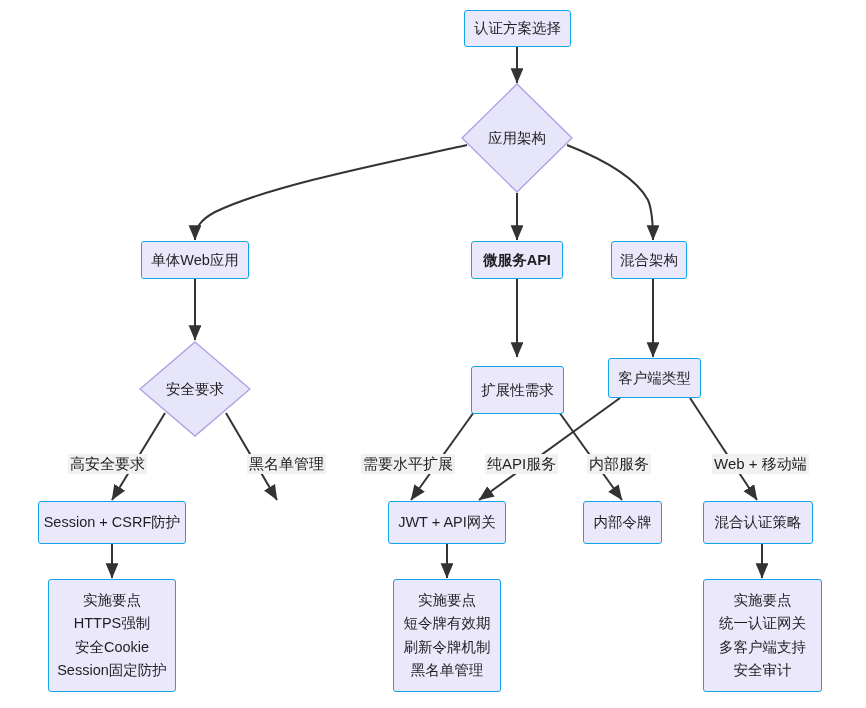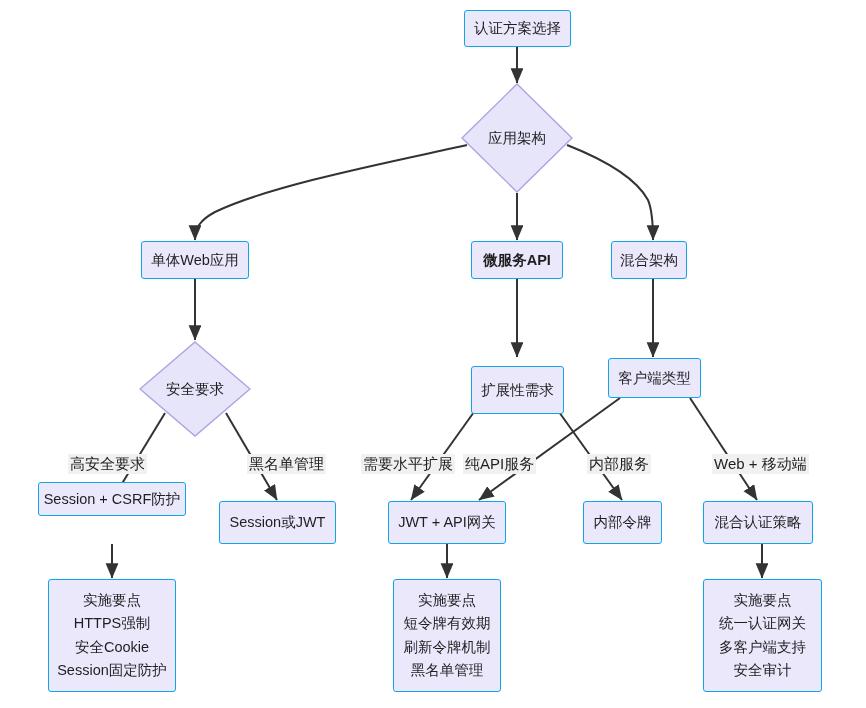--- a/index.html
+++ b/index.html
@@ -159,27 +159,24 @@
   </div>
 
   <div class="node rect" style="left:471px; top:366px; width:93px; height:48px;">
     <span>扩展性需求</span>
   </div>
 
   <div class="node rect" style="left:608px; top:358px; width:93px; height:40px;">
     <span>客户端类型</span>
   </div>
 
-  <div class="node rect" style="left:38px; top:482px; width:148px; height:34px;">
+  <div class="node rect" style="left:38px; top:501px; width:148px; height:43px;">
     <span>Session + CSRF防护</span>
   </div>
 
-  <div class="node rect" style="left:219px; top:501px; width:117px; height:43px;">
-    <span>Session或JWT</span>
-  </div>
 
   <div class="node rect" style="left:388px; top:501px; width:118px; height:43px;">
     <span>JWT + API网关</span>
   </div>
 
   <div class="node rect" style="left:583px; top:501px; width:79px; height:43px;">
     <span>内部令牌</span>
   </div>
 
   <div class="node rect" style="left:703px; top:501px; width:110px; height:43px;">
@@ -206,19 +203,19 @@
     <span>多客户端支持</span>
     <span>安全审计</span>
   </div>
 
   <div class="edge-label" style="left:68px; top:454px;">高安全要求</div>
 
   <div class="edge-label" style="left:247px; top:454px;">黑名单管理</div>
 
   <div class="edge-label" style="left:361px; top:454px;">需要水平扩展</div>
 
-  <div class="edge-label" style="left:463px; top:454px;">纯API服务</div>
+  <div class="edge-label" style="left:485px; top:454px;">纯API服务</div>
 
   <div class="edge-label" style="left:587px; top:454px;">内部服务</div>
 
   <div class="edge-label" style="left:712px; top:454px;">Web + 移动端</div>
 
 </div>
 
 </body></html>

